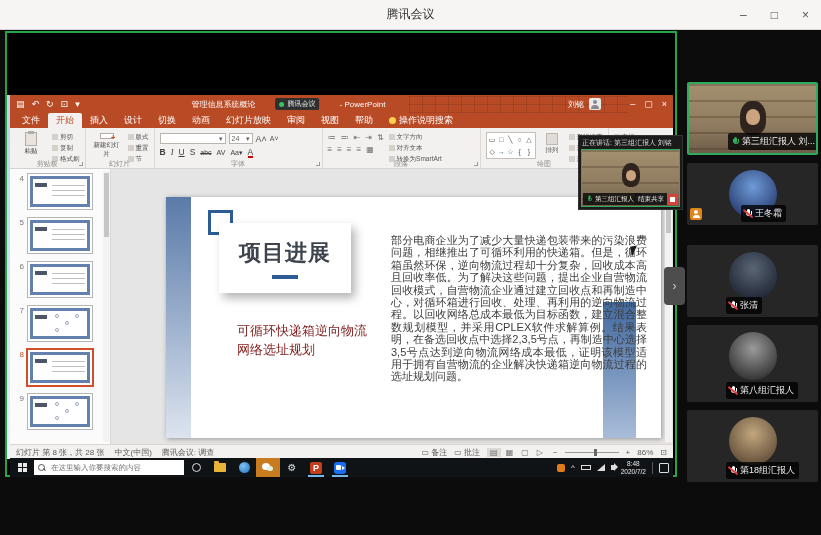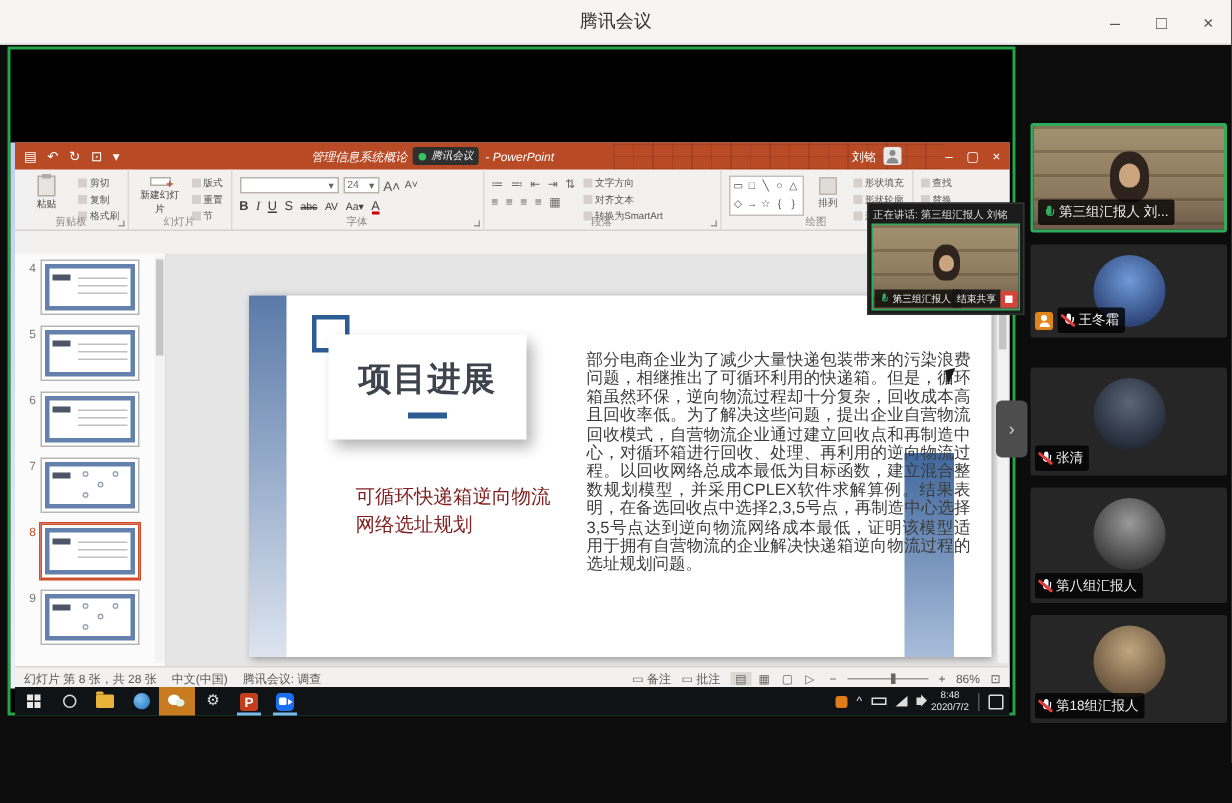--- a/index.html
+++ b/index.html
@@ -23,22 +23,22 @@
 
   
   .ppt{position:absolute;left:3px;top:62px;width:663px;height:364px;background:#f3f1f0;}
   .ppt-title{position:relative;height:18px;background:#b94a26;color:#fff;display:flex;
              align-items:center;padding:0 6px;}
   .ppt-title::after{content:"";position:absolute;right:44px;top:0;width:220px;height:100%;
     background:repeating-linear-gradient(90deg,rgba(0,0,0,.10) 0 1px,transparent 1px 13px),
                repeating-linear-gradient(0deg,rgba(0,0,0,.10) 0 1px,transparent 1px 8px);
     pointer-events:none;}
   .qat{display:flex;gap:7px;align-items:center;font-size:9px;}
-  .doc{position:absolute;left:42%;transform:translateX(-50%);display:flex;align-items:center;gap:4px;
-       font-size:8px;white-space:nowrap;z-index:2;font-style:italic;}
+  .doc{position:absolute;left:42%;transform:translateX(-50%);display:flex;align-items:center;gap:20px;
+       font-size:8px;white-space:nowrap;z-index:2;}
   .badge-pill{background:#2f2f2f;border-radius:2px;padding:1px 4px;display:flex;align-items:center;
               gap:3px;font-size:7px;color:#eee;}
   .dotg{width:5px;height:5px;border-radius:50%;background:#35c463;}
   .ppt-user{position:absolute;right:72px;display:flex;gap:5px;align-items:center;font-size:8px;z-index:2;}
   .avatar-sq{width:12px;height:12px;background:#e9e9e9;border-radius:2px;position:relative;}
   .avatar-sq::before{content:"";position:absolute;top:2px;left:4px;width:4px;height:4px;border-radius:50%;background:#8a8a8a;}
   .avatar-sq::after{content:"";position:absolute;bottom:1px;left:2px;width:8px;height:4px;border-radius:4px 4px 0 0;background:#8a8a8a;}
   .ppt-ctrl{position:absolute;right:6px;display:flex;gap:9px;font-size:9px;z-index:2;}
 
   .ppt-tabs{height:15px;background:#b94a26;display:flex;align-items:flex-end;padding-left:4px;}
@@ -171,21 +171,21 @@
   .pvideo{position:absolute;left:0;top:0;right:0;bottom:0;
     background:repeating-linear-gradient(180deg,rgba(60,40,25,.28) 0 2px,transparent 2px 16px),
                linear-gradient(180deg,#a3906f 0%,#8f7c60 60%,#6e5c49 100%);}
   .pvideo::before{content:"";position:absolute;left:50%;top:24%;transform:translateX(-50%);
                   width:26px;height:34px;background:#2e241d;border-radius:45% 45% 40% 40%;}
   .pvideo::after{content:"";position:absolute;left:50%;top:36%;transform:translateX(-50%);
                  width:14px;height:16px;background:#caa37f;border-radius:50% 50% 45% 45%;}
   .pavatar{position:absolute;left:50%;top:7px;transform:translateX(-50%);width:48px;height:48px;border-radius:50%;}
   .plabels{position:absolute;left:3px;bottom:3px;display:flex;align-items:center;gap:3px;}
   .ptag{display:flex;align-items:center;gap:3px;background:rgba(0,0,0,.78);padding:2px 4px;
-        border-radius:2px;font-size:9px;color:#f0f0f0;white-space:nowrap;}
+        border-radius:2px;font-size:9px;color:#f0f0f0;white-space:nowrap;margin-left:36px;}
   .micwrap{position:relative;width:7px;height:10px;flex:0 0 auto;}
   .mic-b{position:absolute;left:2px;top:0;width:3px;height:6px;border-radius:1.5px;background:#fff;}
   .mic-a{position:absolute;left:0.5px;top:2.5px;width:6px;height:5px;border:1px solid #fff;border-top:none;
          border-radius:0 0 4px 4px;}
   .micwrap.live .mic-b{background:#2fae5f;}
   .micwrap.live .mic-a{border-color:#2fae5f;}
   .micwrap.muted::after{content:"";position:absolute;left:-1px;top:0;width:12px;height:2px;background:#e23c3c;
                         transform:rotate(40deg);transform-origin:0 0;border-radius:1px;}
   .pbadge{width:12px;height:12px;background:#e08519;border-radius:2px;position:relative;flex:0 0 auto;}
   .pbadge::before{content:"";position:absolute;top:2px;left:4px;width:4px;height:4px;border-radius:50%;background:#fff;}
@@ -264,20 +264,33 @@
           <span>刘铭</span>
           <span class="avatar-sq"></span>
         </div>
         <div class="ppt-ctrl">
           <span>–</span>
           <span>▢</span>
           <span>×</span>
         </div>
       </div>
 
+      <div class="ppt-tabs">
+          <div class="ptab">文件</div>
+          <div class="ptab active">开始</div>
+          <div class="ptab">插入</div>
+          <div class="ptab">设计</div>
+          <div class="ptab">切换</div>
+          <div class="ptab">动画</div>
+          <div class="ptab">幻灯片放映</div>
+          <div class="ptab">审阅</div>
+          <div class="ptab">视图</div>
+          <div class="ptab">帮助</div>
+          <div class="ptab search"><span class="bulb"></span>操作说明搜索</div>
+        </div>
 
       <div class="ppt-ribbon">
         <div class="rgroup">
           <div class="bigbtn">
             <span class="clip"></span>
             <span>粘贴</span>
           </div>
           <div class="rcol">
               <span class="ritem">剪切</span>
               <span class="ritem">复制</span>
@@ -504,20 +517,24 @@
           <span>86%</span>
           <span>⊡</span>
         </div>
       </div>
     </div>
 
     <div class="win-task">
       <div class="tstart">
           <span class="winlogo"></span>
         </div>
+      <div class="tsearch">
+        <span class="mag"></span>
+        <input placeholder="在这里输入你要搜索的内容" style="">
+      </div>
       <div class="ticon">
           <span class="cortana"></span>
         </div>
       <div class="ticon">
           <span class="folder"></span>
         </div>
       <div class="ticon">
           <span class="circ browser"></span>
         </div>
       <div class="ticon hl">

